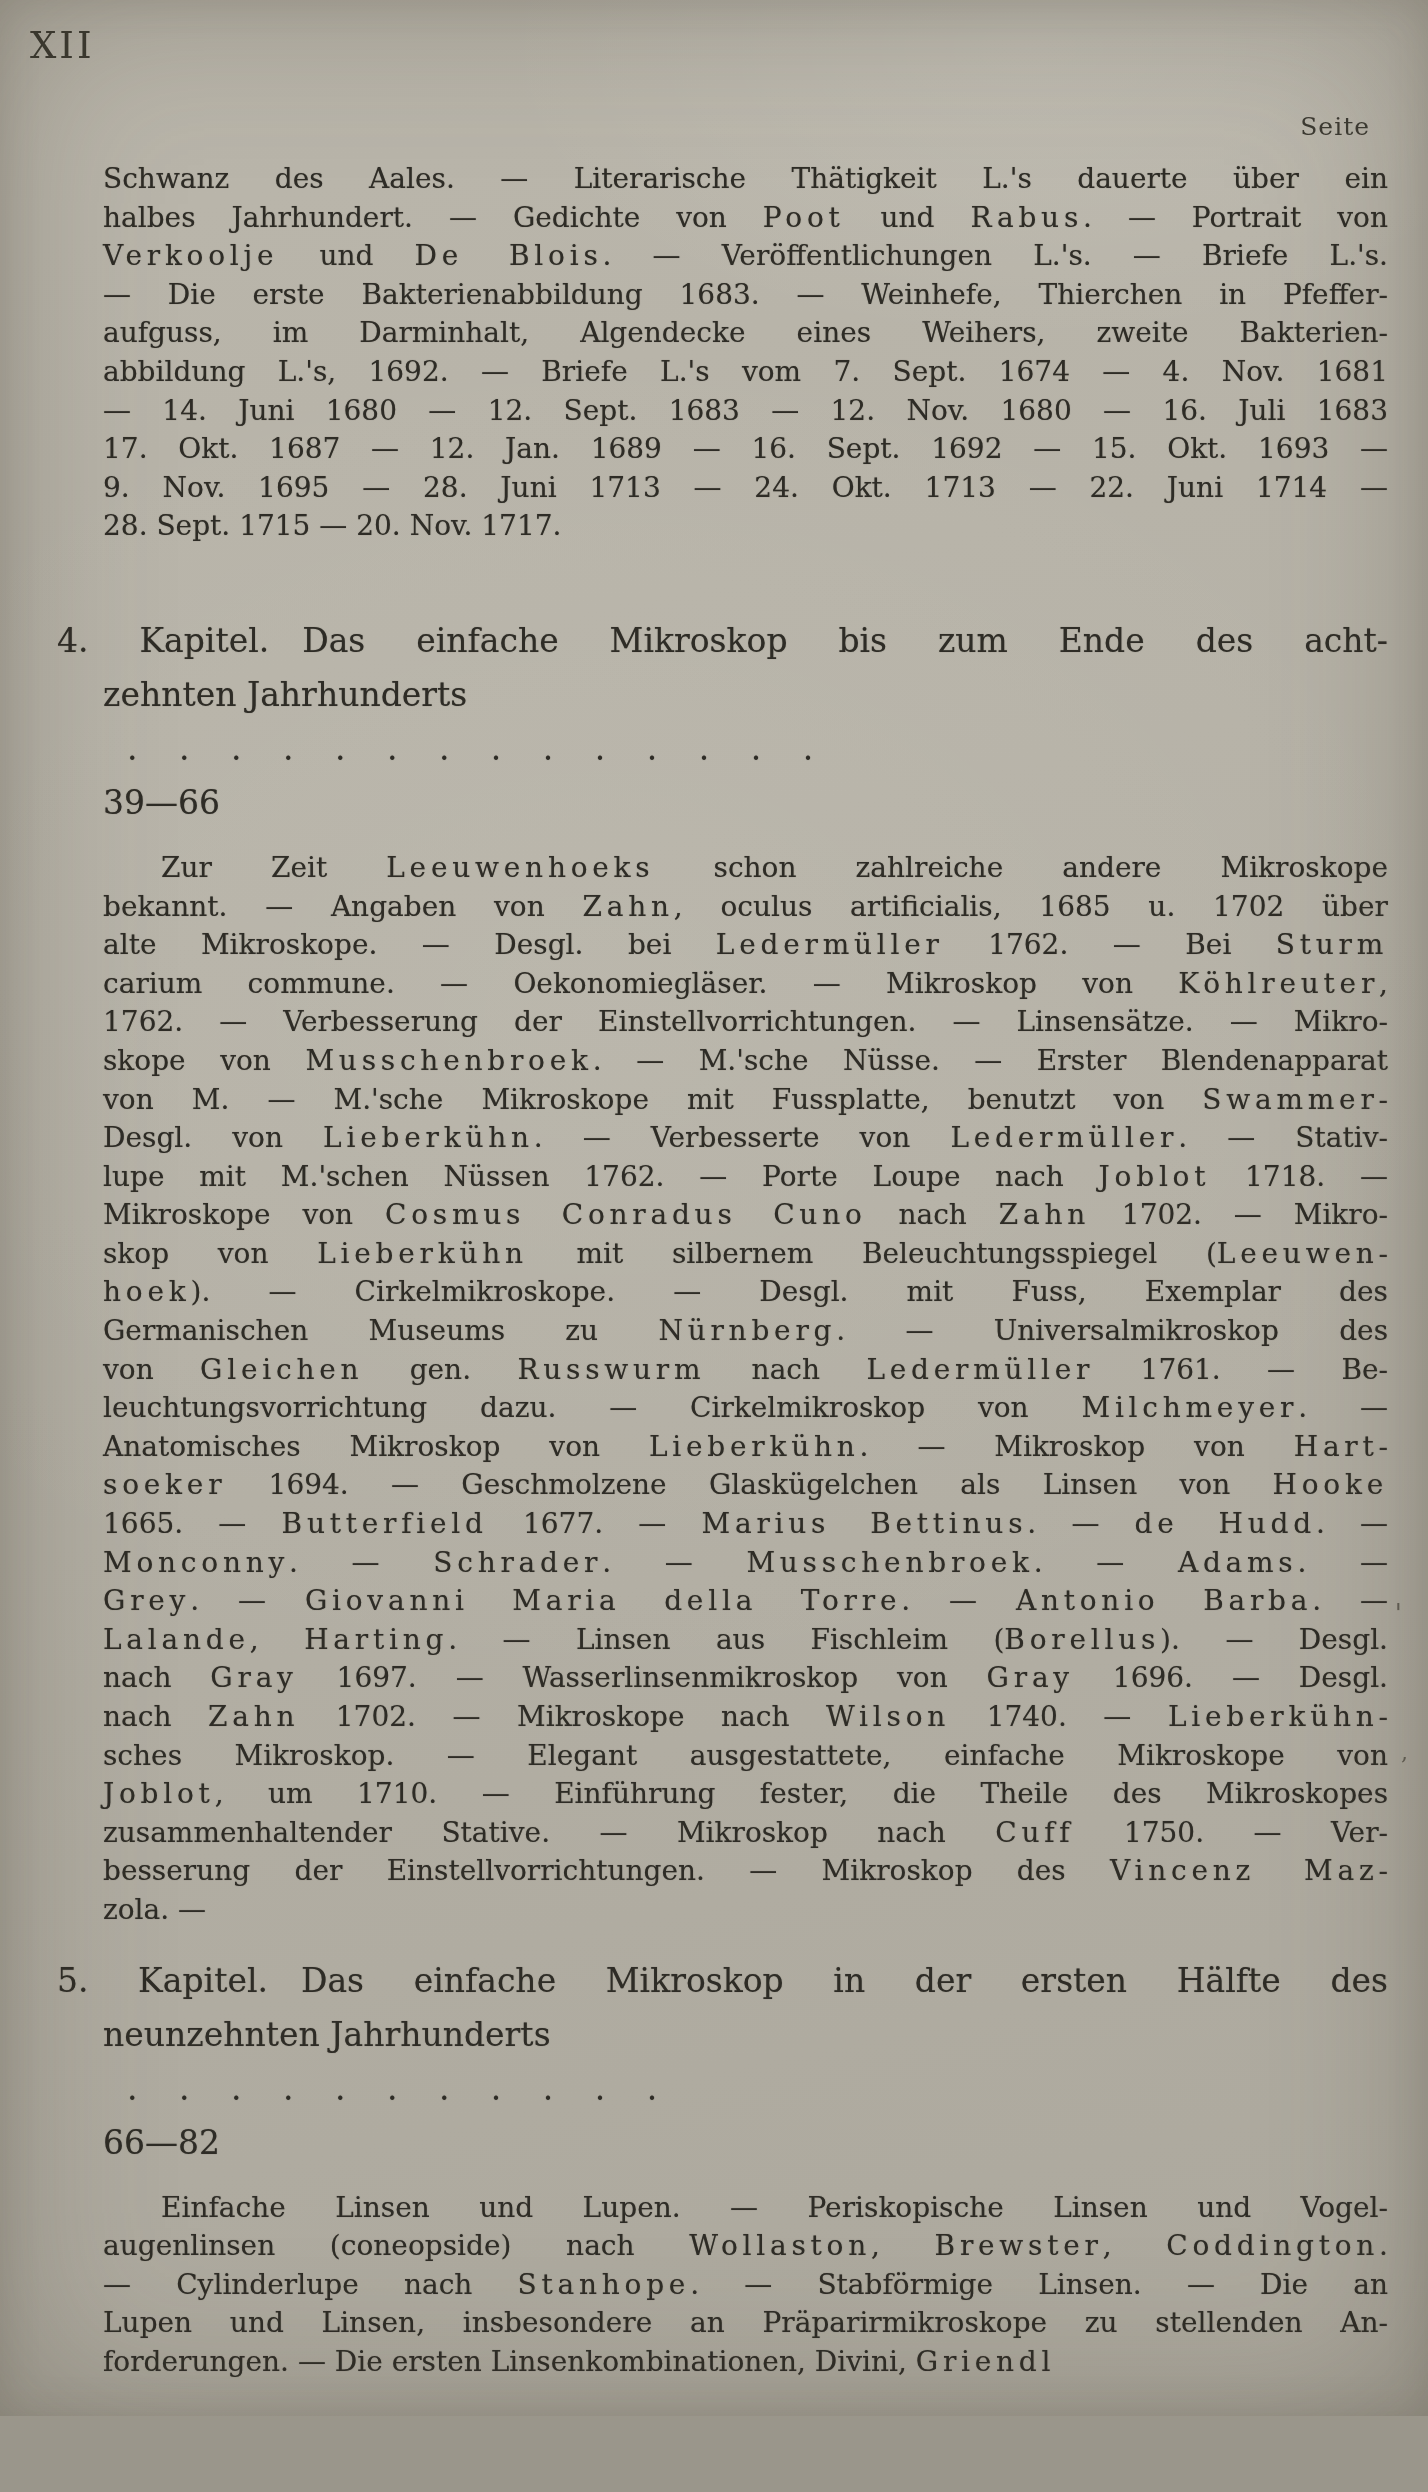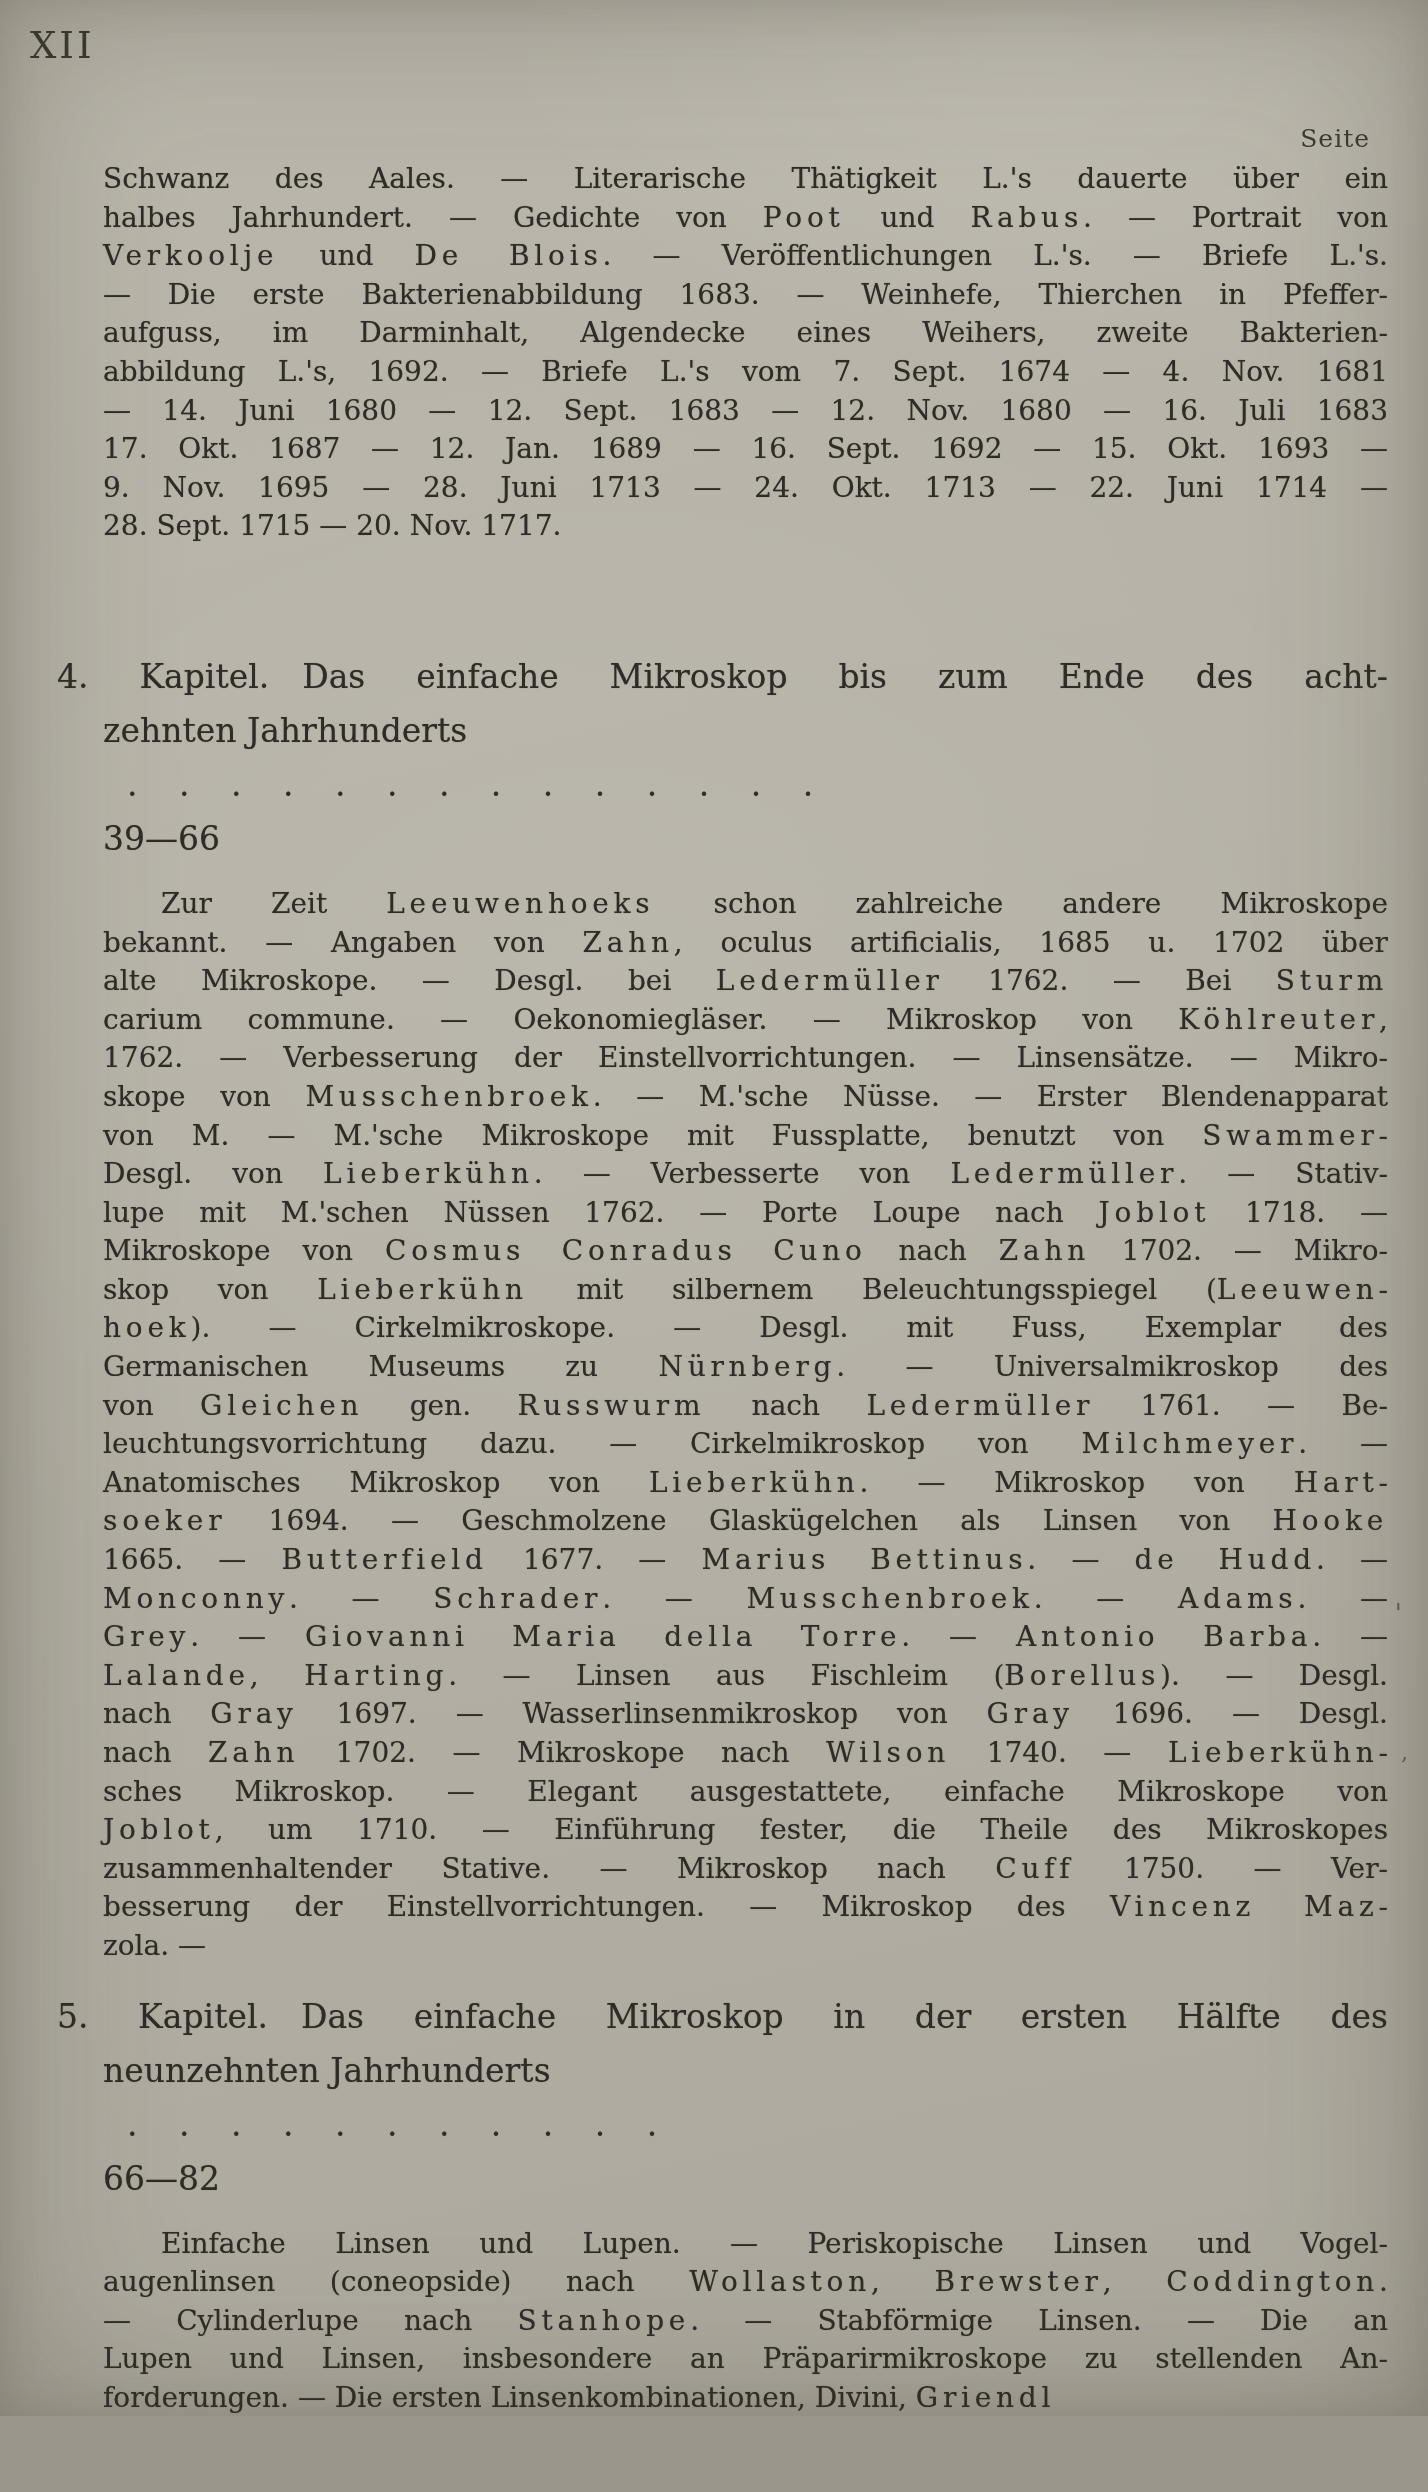--- a/index.html
+++ b/index.html
@@ -9,31 +9,31 @@
     background:
       radial-gradient(ellipse 900px 500px at 72% 2%, rgba(255,255,248,.10), transparent 60%),
       radial-gradient(ellipse 1300px 1000px at 42% 42%, rgba(255,255,244,.07), transparent 70%),
       linear-gradient(168deg,#bab6ab 0%,#b5b1a6 45%,#aca89d 100%);
   }
   .page::after{
     content:"";position:absolute;inset:0;pointer-events:none;
     box-shadow:inset 0 0 170px rgba(66,60,48,.32), inset 0 0 42px rgba(66,60,48,.16);
   }
   .folio{position:absolute;left:30px;top:24px;font-size:37px;letter-spacing:3px;color:#3a382f;}
-  .seite{position:absolute;right:58px;top:124px;font-size:25px;letter-spacing:1px;color:#3c3a32;}
+  .seite{position:absolute;right:58px;top:112px;font-size:25px;letter-spacing:1px;color:#3c3a32;}
   .text-block{
     position:absolute;left:103px;top:160px;width:1285px;
     font-size:28px;line-height:38.6px;
     text-shadow:0 0 1px rgba(45,42,34,.45);
   }
   .ln{text-align:justify;text-align-last:justify;}
   .ln.last{text-align-last:left;}
   .ln.ind{padding-left:58px;}
   .sp{letter-spacing:.17em;}
-  .chapter.c4{margin-top:104px;}
+  .chapter.c4{margin-top:68px;}
   .chapter.c5{margin-top:24px;}
   .hl1{font-size:33px;line-height:54px;margin-left:-46px;text-align:justify;text-align-last:justify;}
   .hl2{display:flex;align-items:baseline;font-size:33px;line-height:54px;flex-direction:column;}
   .h-text{white-space:nowrap;}
   .h-dots{flex:1;overflow:hidden;white-space:nowrap;word-spacing:27px;letter-spacing:2px;padding:0 16px 0 24px;}
   .h-pages{white-space:nowrap;}
   .chapter .body{margin-top:19px;}
   .artifact{position:absolute;color:rgba(48,45,36,.6);font-size:26px;}
   .artifact.a1{right:26px;top:1598px;}
   .artifact.a2{right:20px;top:1740px;font-size:22px;}

